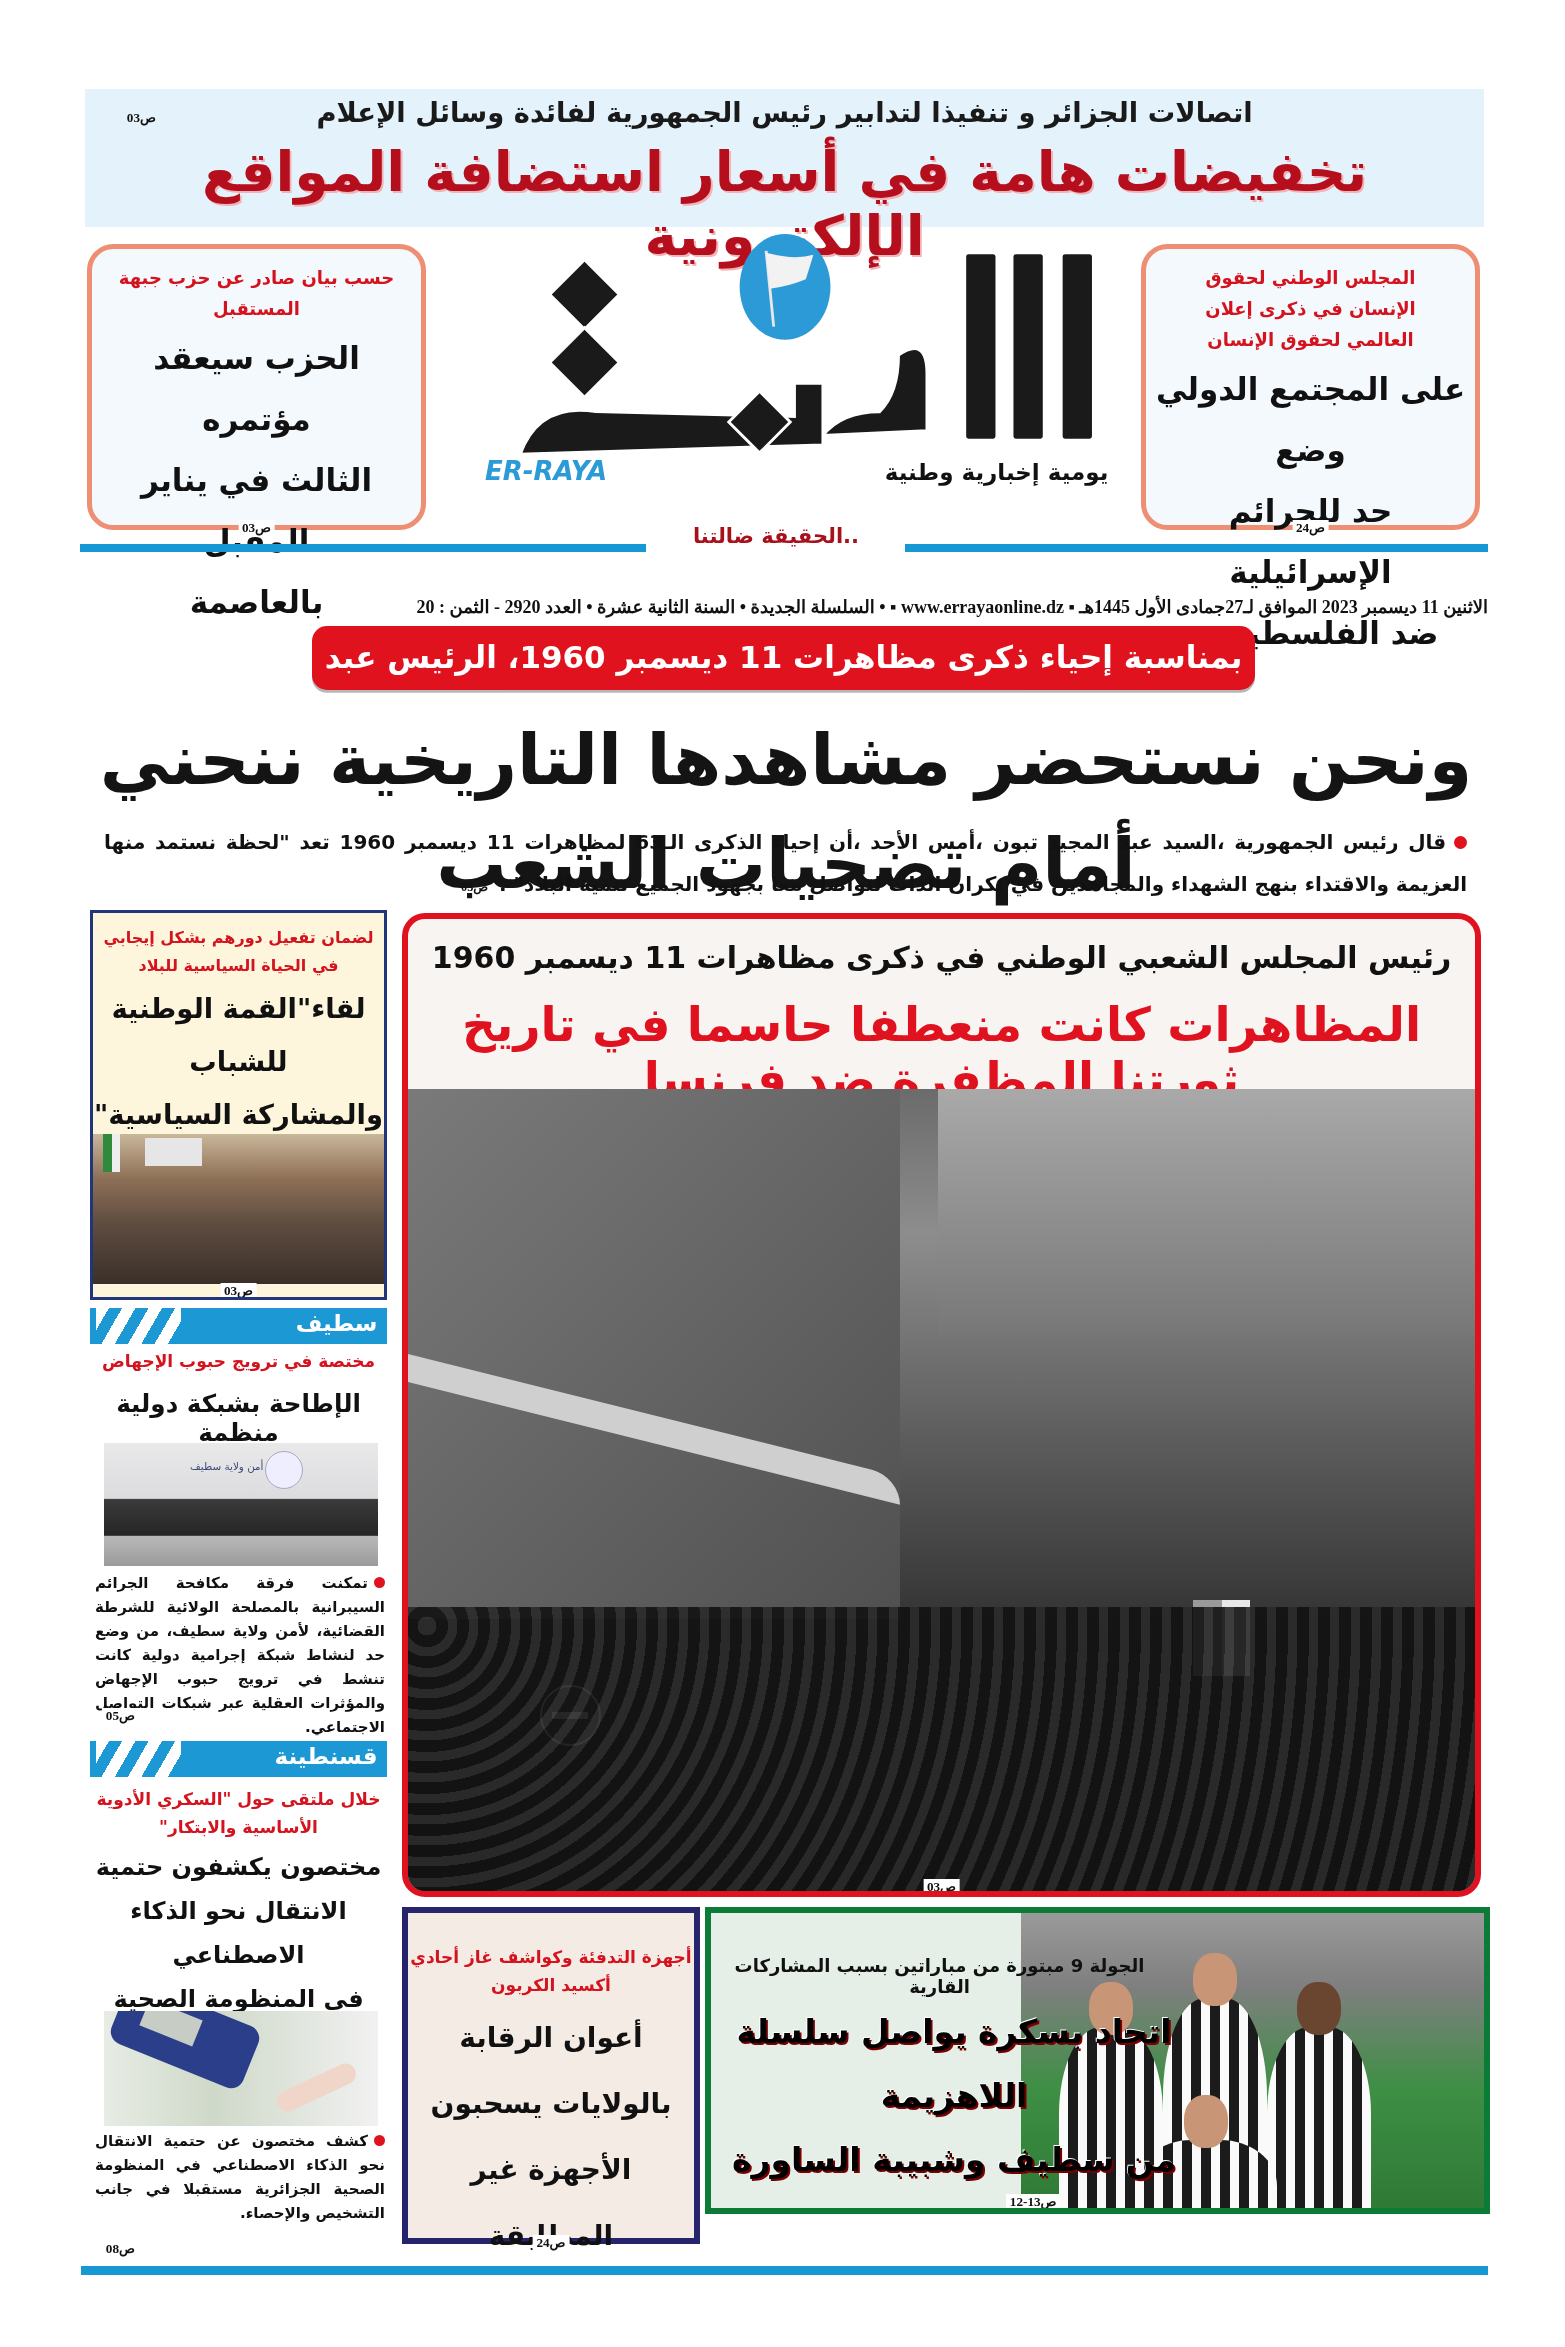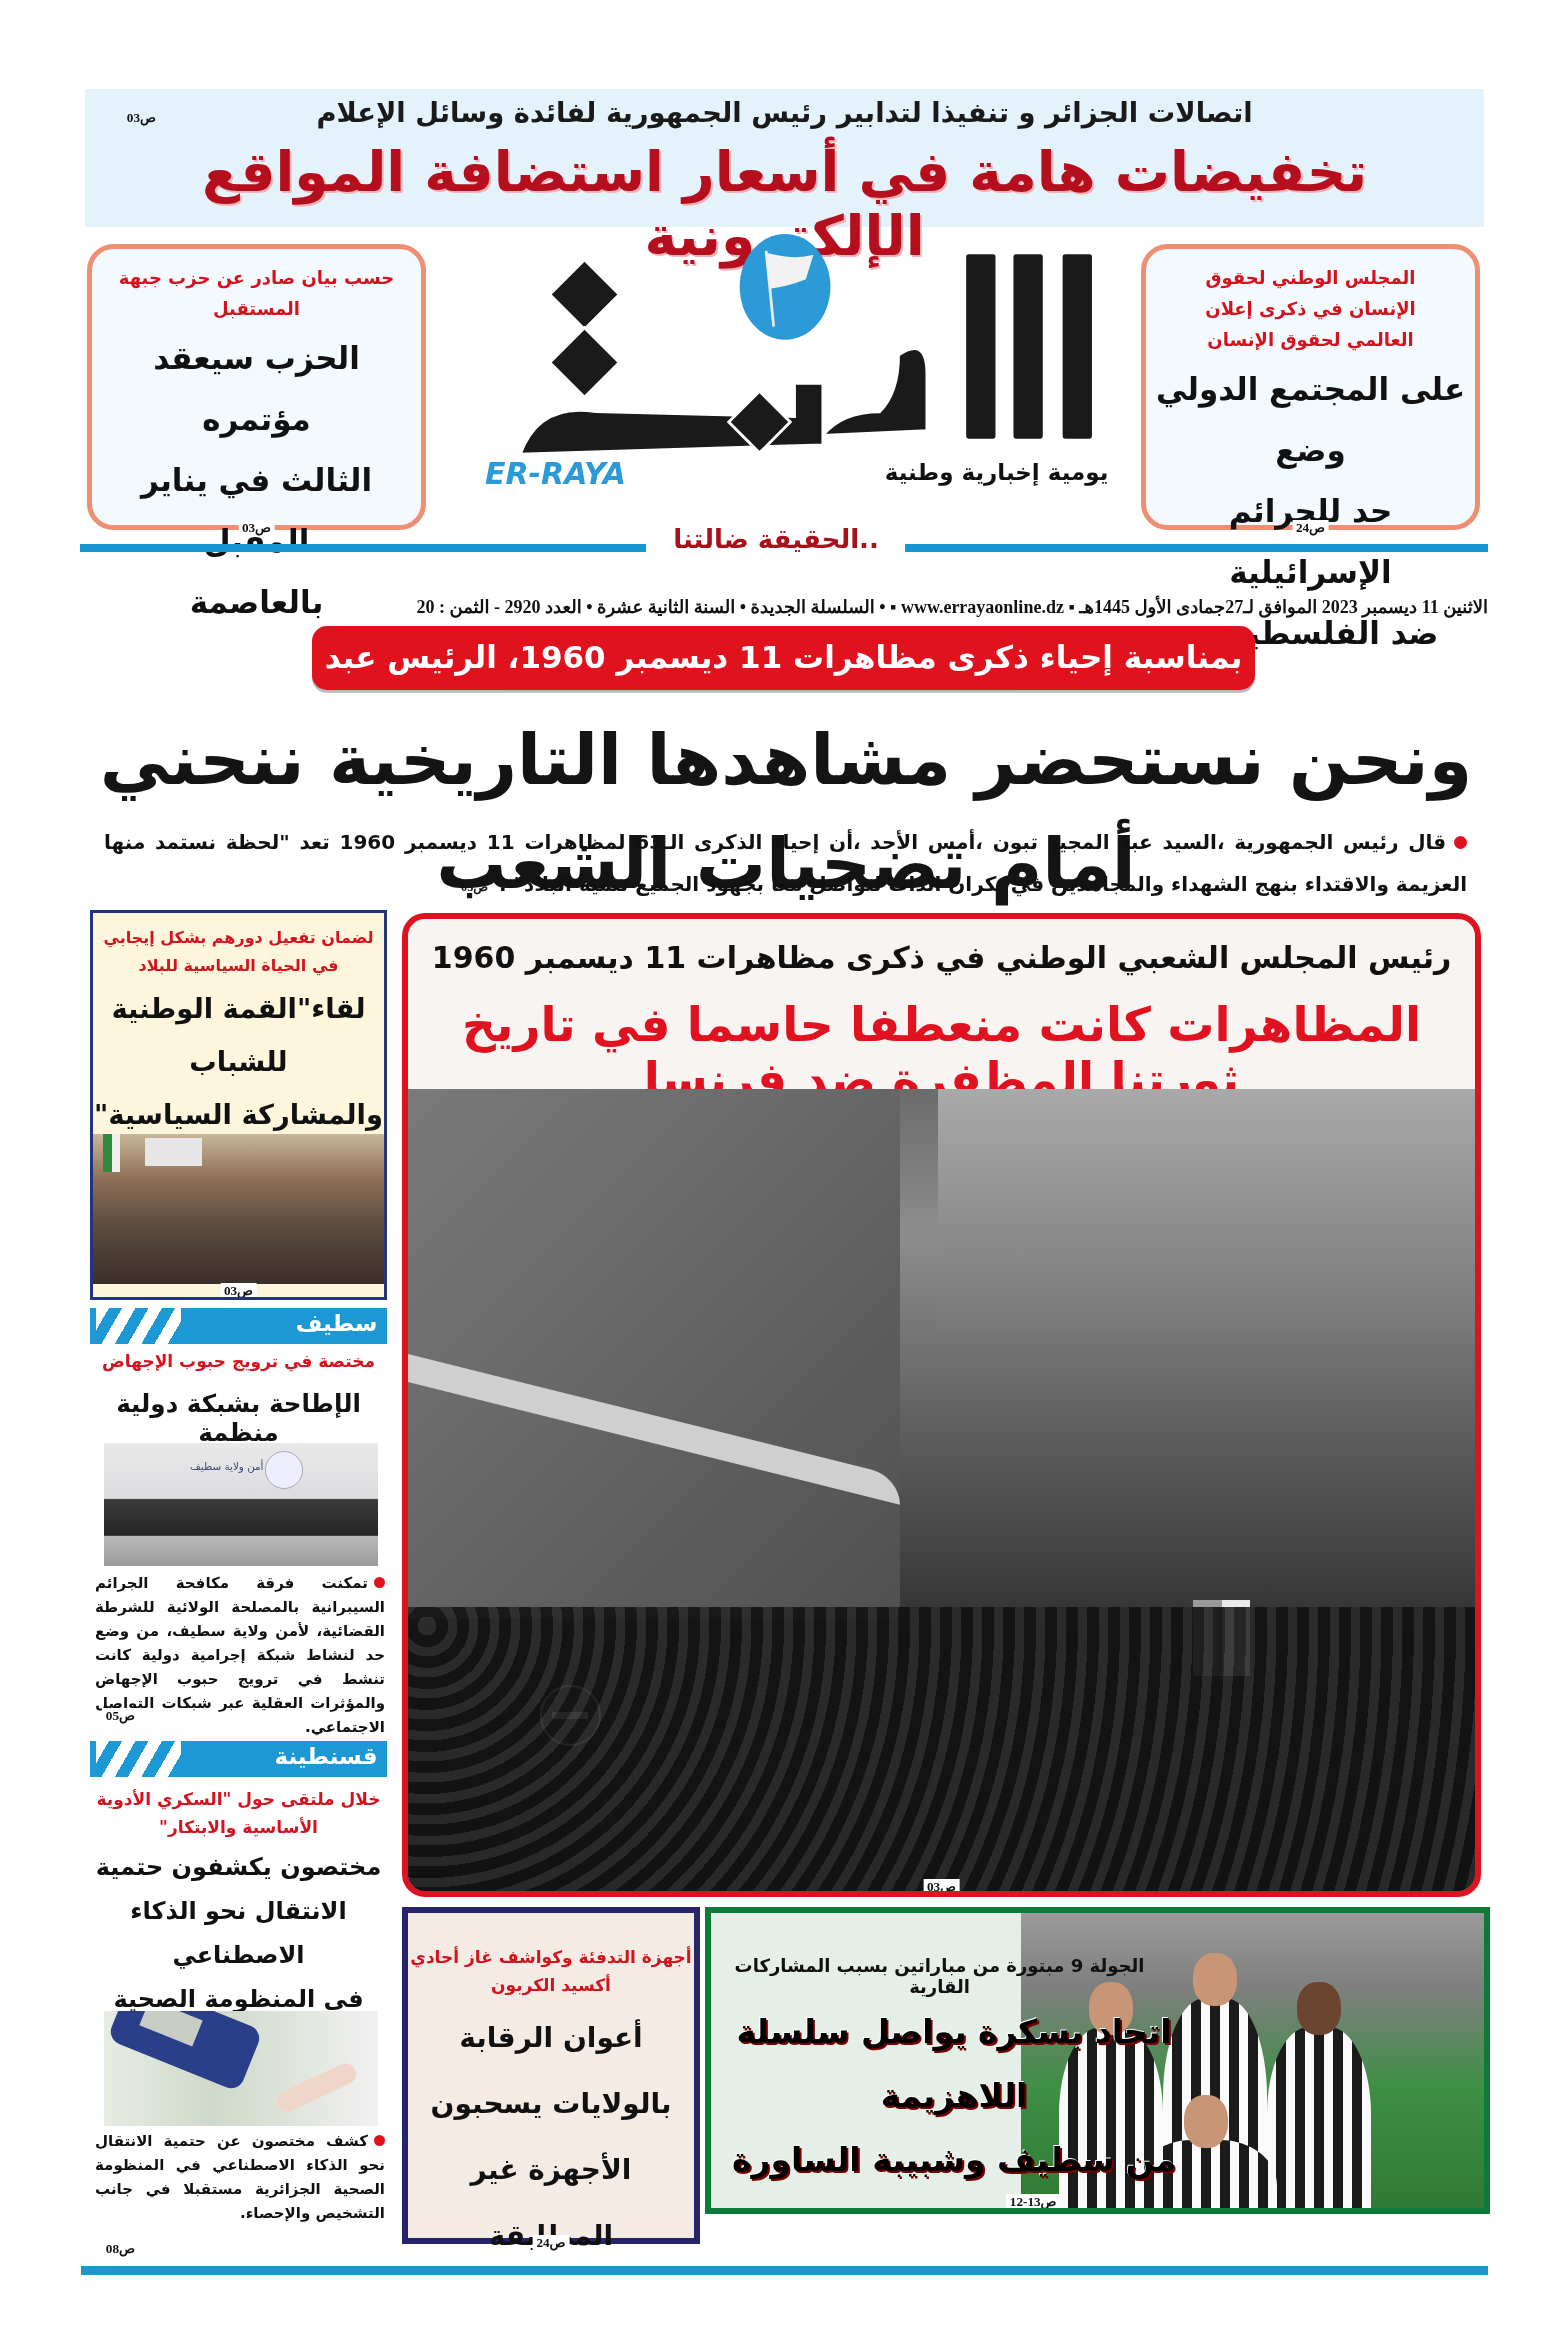--- a/index.html
+++ b/index.html
@@ -18,25 +18,25 @@
   .side-box { top: 244px; width: 339px; height: 286px; background: #f4f9fd; border: 5.7px solid #ee8e73; border-radius: 26.5px; direction: rtl; text-align: center; }
   .side-box .kicker { color: #d4131e; font-weight: bold; font-size: 18px; line-height: 31px; margin-top: 13.2px; padding: 0 24px; }
   .side-box .head { color: #111; font-weight: bold; font-size: 31px; line-height: 61px; margin-top: 3.8px; padding: 0 7.6px; }
   .side-box .pref { position: absolute; bottom: -11.4px; left: 50%; transform: translateX(-50%); }
   #box-left { left: 87px; }
   #box-right { left: 1141px; }
 
   
   #masthead { left: 454px; top: 232px; width: 662px; height: 284px; }
   #logo-svg { position: absolute; left: 28px; top: 0; }
-  #er-raya { position: absolute; left: 31px; top: 224px; font-family: "DejaVu Sans", sans-serif; font-style: italic; font-weight: bold; font-size: 30px; color: #2b9ad6; }
+  #er-raya { position: absolute; left: 31px; top: 224px; font-family: "DejaVu Sans", sans-serif; font-style: italic; font-weight: bold; font-size: 26px; color: #2b9ad6; }
   #tagline { position: absolute; right: 7.6px; top: 227px; font-size: 23px; font-weight: bold; color: #111; direction: rtl; }
   #motto-row { left: 80px; top: 541px; width: 1408px; height: 13.2px; }
   #motto-row .line { position: absolute; top: 2.8px; height: 8.5px; background: #1699d3; }
-  #motto { position: absolute; left: 568px; top: -17px; width: 256px; text-align: center; font-size: 26px; font-weight: bold; color: #a8111b; direction: rtl; background: #fff; }
+  #motto { position: absolute; left: 568px; top: -17px; width: 256px; text-align: center; font-size: 21px; font-weight: bold; color: #a8111b; direction: rtl; background: #fff; }
 
   
   #dateline { left: 80px; top: 572px; width: 1408px; height: 28px; direction: rtl; font-family: "Liberation Serif", serif; font-size: 18px; font-weight: bold; color: #111; white-space: nowrap; text-align: right; margin-top: 24px; }
 
   
   #lead-kicker { left: 312px; top: 626px; width: 943px; height: 64px; background: #e0121e; border-radius: 15px; box-shadow: 0 2.8px 0 #b7b7b7; color: #fff; font-weight: bold; font-size: 31px; text-align: center; line-height: 62px; direction: rtl; }
   #lead-title { left: 81px; top: 708px; width: 1410px; text-align: center; font-size: 70px; font-weight: bold; color: #141414; direction: rtl; letter-spacing: -2.8px; line-height: 104px; }
   #lead-body { left: 104px; top: 821px; width: 1363px; direction: rtl; text-align: justify; font-size: 20px; font-weight: bold; color: #111; line-height: 42px; }
   #lead-body .dot { display: inline-block; width: 13.2px; height: 13.2px; border-radius: 50%; background: #e0121e; margin-left: 7.6px; }
   #lead-body .pref { background: transparent; font-size: 12.3px; }

